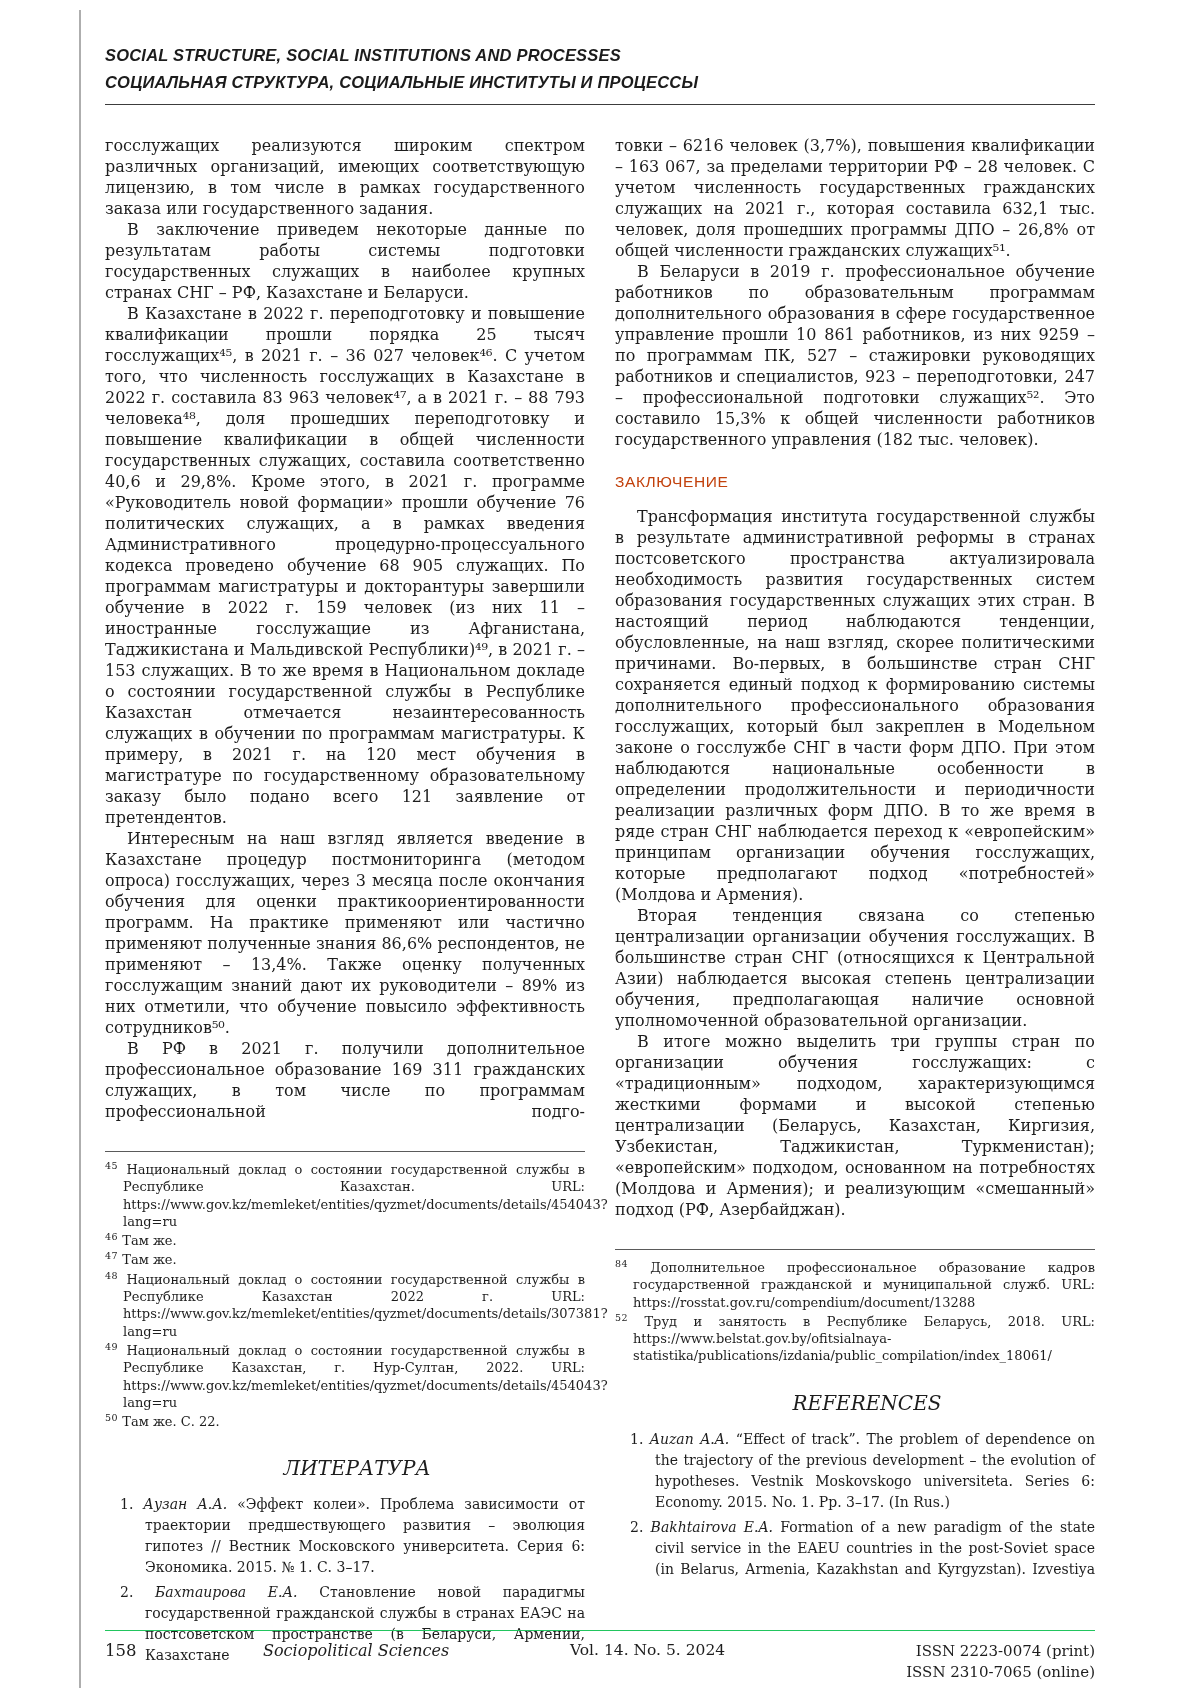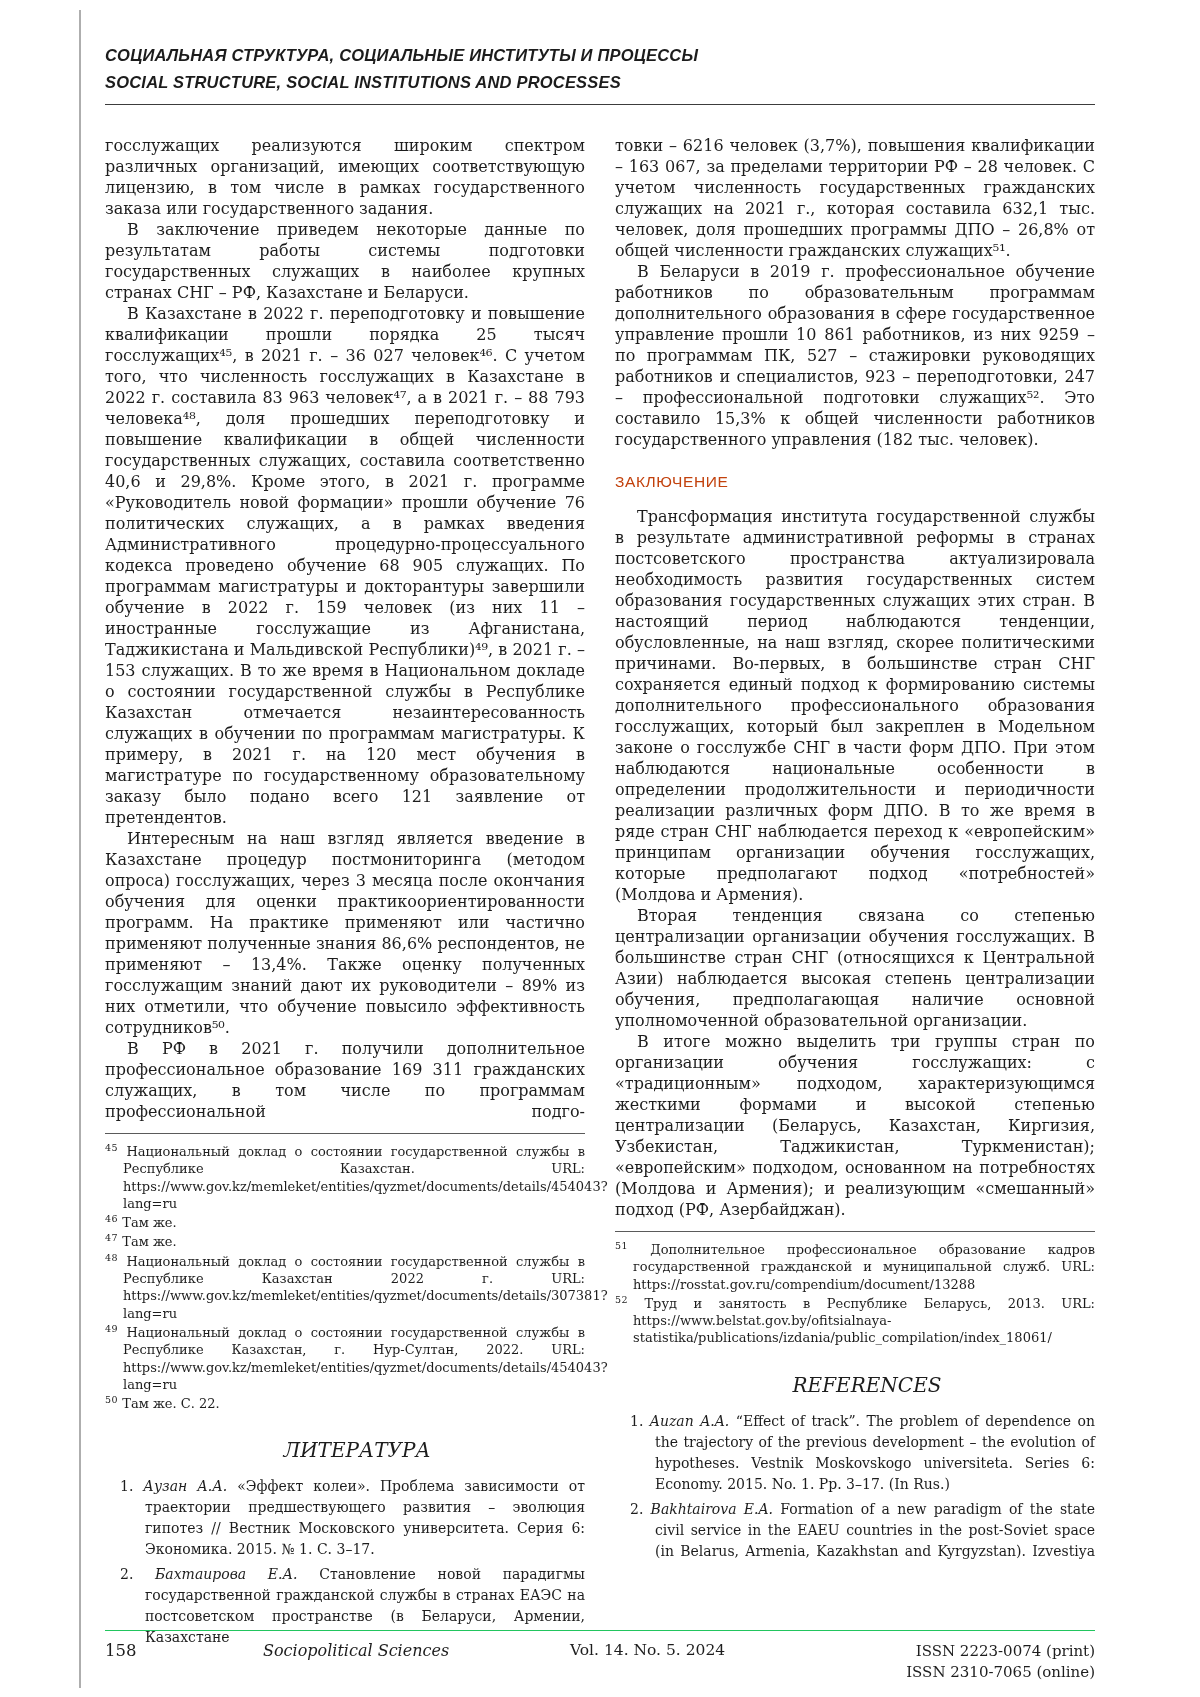--- a/index.html
+++ b/index.html
@@ -17,21 +17,21 @@
 
   .columns { display:flex; gap:30px; margin-top:30px; }
   .col { width:480px; text-align:justify; hyphens:auto; -webkit-hyphens:auto; }
 
   .para { font-size:16px; line-height:21px; text-indent:22px; }
   .para.no-indent { text-indent:0; }
   .cut { text-align-last:justify; }
 
   .section-heading { font-family:"Liberation Sans","DejaVu Sans",sans-serif; font-weight:normal; font-size:15.5px; letter-spacing:0.6px; color:#c2410c; margin:23px 0 15px 0; text-align:left; }
 
-  .fn-block { margin-top:11px; }
+  .fn-block { margin-top:29px; }
   .fn-rule { border-top:1px solid #5a5a5a; margin-bottom:9px; }
   .footnote { font-size:13px; line-height:17.3px; padding-left:18px; text-indent:-18px; margin-bottom:2px; }
   .fn-num { font-size:9.5px; vertical-align:super; line-height:0; letter-spacing:0.5px; }
 
   .list-heading { font-style:italic; font-weight:normal; font-size:20px; margin:26px 0 14px 24px; text-align:center; }
   .ref-item { font-size:14px; line-height:21px; padding-left:40px; text-indent:-25px; margin-bottom:4px; }
   .ref-author { font-style:italic; }
 
   .page-footer { position:absolute; left:105px; top:1630px; width:990px; border-top:1px solid #22c55e; padding-top:9px; height:58px; }
   .f-item { position:absolute; top:10px; white-space:nowrap; }
@@ -43,22 +43,22 @@
 </head>
 <body>
 
 <div class="page">
 
   <div class="margin-rule"></div>
 
   <div class="content">
 
     <header class="running-head">
+      <div>SOCIAL STRUCTURE, SOCIAL INSTITUTIONS AND PROCESSES</div>
       <div>СОЦИАЛЬНАЯ СТРУКТУРА, СОЦИАЛЬНЫЕ ИНСТИТУТЫ И ПРОЦЕССЫ</div>
-      <div>SOCIAL STRUCTURE, SOCIAL INSTITUTIONS AND PROCESSES</div>
       <div class="rh-rule"></div>
     </header>
 
     <main class="columns">
 
       <section class="col" lang="ru">
         <p class="para no-indent">госслужащих реализуются широким спектром различных организаций, имеющих соответствующую лицензию, в том числе в рамках государственного заказа или государственного задания.</p>
         <p class="para">В заключение приведем некоторые данные по результатам работы системы подготовки государственных служащих в наиболее крупных странах СНГ – РФ, Казахстане и Беларуси.</p>
         <p class="para">В Казахстане в 2022 г. переподготовку и повышение квалификации прошли порядка 25 тысяч госслужащих⁴⁵, в 2021 г. – 36 027 человек⁴⁶. С учетом того, что численность госслужащих в Казахстане в 2022 г. составила 83 963 человек⁴⁷, а в 2021 г. – 88 793 человека⁴⁸, доля прошедших переподготовку и повышение квалификации в общей численности государственных служащих, составила соответственно 40,6 и 29,8%. Кроме этого, в 2021 г. программе «Руководитель новой формации» прошли обучение 76 политических служащих, а в рамках введения Административного процедурно-процессуального кодекса проведено обучение 68 905 служащих. По программам магистратуры и докторантуры завершили обучение в 2022 г. 159 человек (из них 11 – иностранные госслужащие из Афганистана, Таджикистана и Мальдивской Республики)⁴⁹, в 2021 г. – 153 служащих. В то же время в Национальном докладе о состоянии государственной службы в Республике Казахстан отмечается незаинтересованность служащих в обучении по программам магистратуры. К примеру, в 2021 г. на 120 мест обучения в магистратуре по государственному образовательному заказу было подано всего 121 заявление от претендентов.</p>
         <p class="para">Интересным на наш взгляд является введение в Казахстане процедур постмониторинга (методом опроса) госслужащих, через 3 месяца после окончания обучения для оценки практикоориентированности программ. На практике применяют или частично применяют полученные знания 86,6% респондентов, не применяют – 13,4%. Также оценку полученных госслужащим знаний дают их руководители – 89% из них отметили, что обучение повысило эффективность сотрудников⁵⁰.</p>
@@ -84,22 +84,22 @@
         <p class="para">В Беларуси в 2019 г. профессиональное обучение работников по образовательным программам дополнительного образования в сфере государственное управление прошли 10 861 работников, из них 9259 – по программам ПК, 527 – стажировки руководящих работников и специалистов, 923 – переподготовки, 247 – профессиональной подготовки служащих⁵². Это составило 15,3% к общей численности работников государственного управления (182 тыс. человек).</p>
 
         <h2 class="section-heading">ЗАКЛЮЧЕНИЕ</h2>
 
         <p class="para">Трансформация института государственной службы в результате административной реформы в странах постсоветского пространства актуализировала необходимость развития государственных систем образования государственных служащих этих стран. В настоящий период наблюдаются тенденции, обусловленные, на наш взгляд, скорее политическими причинами. Во-первых, в большинстве стран СНГ сохраняется единый подход к формированию системы дополнительного профессионального образования госслужащих, который был закреплен в Модельном законе о госслужбе СНГ в части форм ДПО. При этом наблюдаются национальные особенности в определении продолжительности и периодичности реализации различных форм ДПО. В то же время в ряде стран СНГ наблюдается переход к «европейским» принципам организации обучения госслужащих, которые предполагают подход «потребностей» (Молдова и Армения).</p>
         <p class="para">Вторая тенденция связана со степенью централизации организации обучения госслужащих. В большинстве стран СНГ (относящихся к Центральной Азии) наблюдается высокая степень централизации обучения, предполагающая наличие основной уполномоченной образовательной организации.</p>
         <p class="para">В итоге можно выделить три группы стран по организации обучения госслужащих: с «традиционным» подходом, характеризующимся жесткими формами и высокой степенью централизации (Беларусь, Казахстан, Киргизия, Узбекистан, Таджикистан, Туркменистан); «европейским» подходом, основанном на потребностях (Молдова и Армения); и реализующим «смешанный» подход (РФ, Азербайджан).</p>
 
         <div class="fn-block">
           <div class="fn-rule"></div>
-          <div class="footnote"><span class="fn-num">51</span> <span>Дополнительное профессиональное образование кадров государственной гражданской и муниципальной служб. URL: https://rosstat.gov.ru/compendium/document/13288</span></div>
-          <div class="footnote"><span class="fn-num">52</span> <span>Труд и занятость в Республике Беларусь, 2013. URL: https://www.belstat.gov.by/ofitsialnaya-statistika/publications/izdania/public_compilation/index_18061/</span></div>
+          <div class="footnote"><span class="fn-num">84</span> <span>Дополнительное профессиональное образование кадров государственной гражданской и муниципальной служб. URL: https://rosstat.gov.ru/compendium/document/13288</span></div>
+          <div class="footnote"><span class="fn-num">52</span> <span>Труд и занятость в Республике Беларусь, 2018. URL: https://www.belstat.gov.by/ofitsialnaya-statistika/publications/izdania/public_compilation/index_18061/</span></div>
         </div>
 
         <h3 class="list-heading">REFERENCES</h3>
         <div class="ref-item" lang="en"><span>1.</span> <span class="ref-author">Auzan A.A.</span> <span>“Effect of track”. The problem of dependence on the trajectory of the previous development – the evolution of hypotheses. Vestnik Moskovskogo universiteta. Series 6: Economy. 2015. No. 1. Pp. 3–17. (In Rus.)</span></div>
         <div class="ref-item cut" lang="en"><span>2.</span> <span class="ref-author">Bakhtairova E.A.</span> <span>Formation of a new paradigm of the state civil service in the EAEU countries in the post-Soviet space (in Belarus, Armenia, Kazakhstan and Kyrgyzstan). Izvestiya</span></div>
       </section>
 
     </main>
   </div>
 

